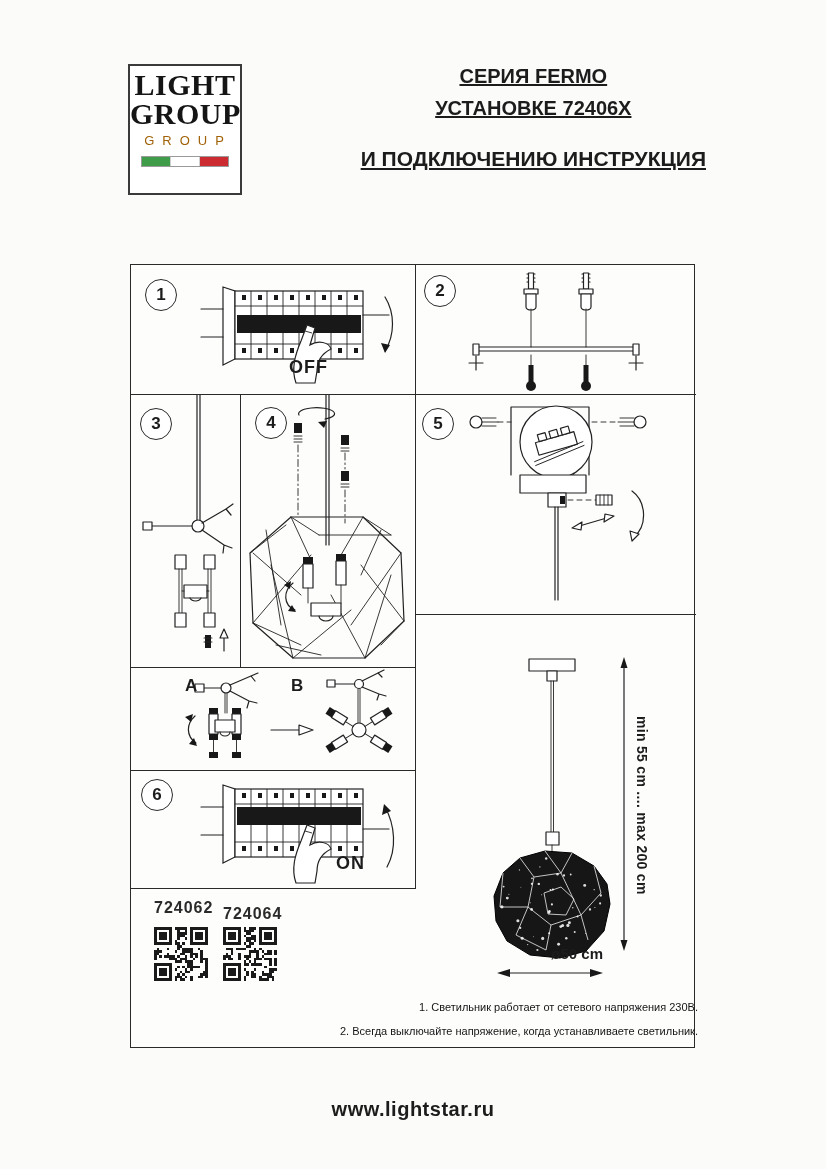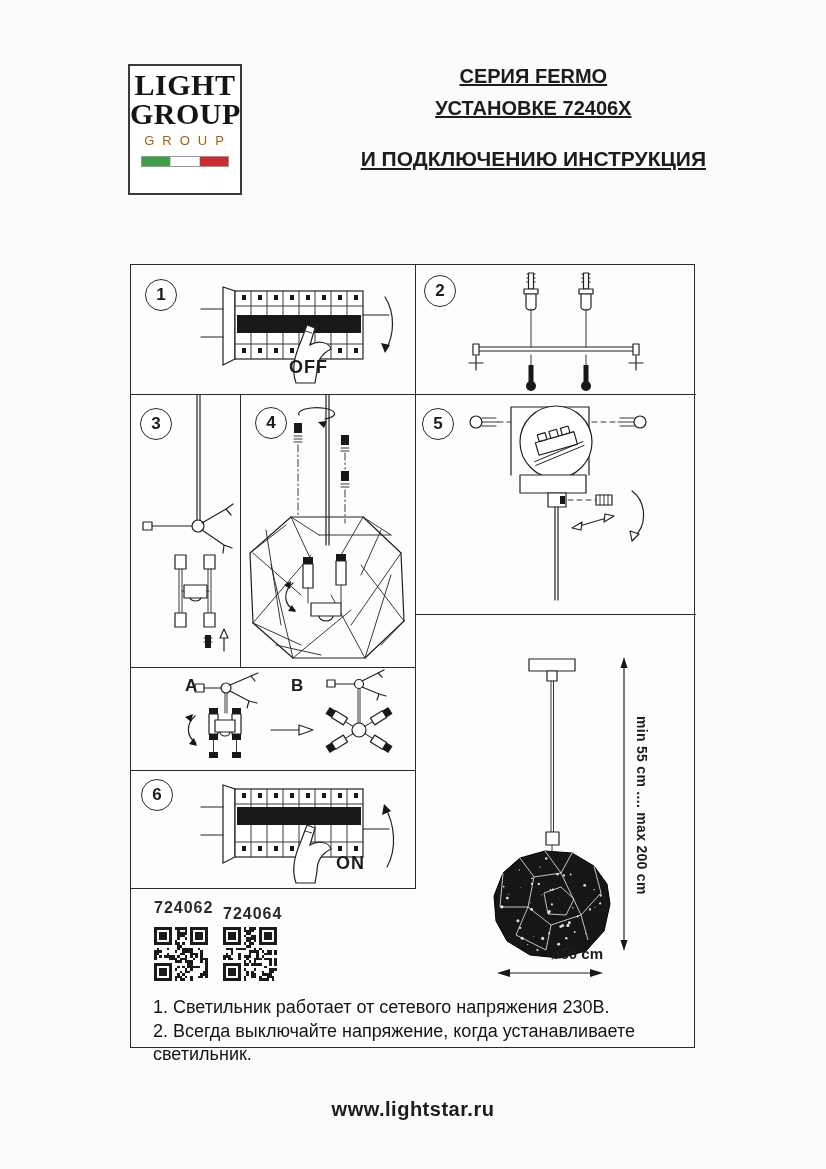--- a/index.html
+++ b/index.html
@@ -28,21 +28,21 @@
          background:#fff;text-align:center;font-size:17px;font-weight:bold;line-height:30px;}
   .biglabel{position:absolute;font-size:18px;font-weight:600;letter-spacing:1px;}
   .ablabel{position:absolute;font-size:17px;font-weight:bold;}
   svg{display:block;}
   .ink{stroke:#222;fill:none;stroke-width:1.2;stroke-linecap:round;stroke-linejoin:round;}
   .ink-thin{stroke:#222;fill:none;stroke-width:0.9;}
   .fillw{fill:#fff;stroke:#222;stroke-width:1.2;}
   .filld{fill:#181818;stroke:none;}
   
   .partnum{position:absolute;font-size:16px;font-weight:bold;letter-spacing:1px;color:#2a2a2a;}
-  .notes{left:22px;top:731px;width:545px;font-size:18px;line-height:23.5px;color:#151515;}
+  .notes{left:22px;top:731px;width:545px;font-size:11px;line-height:23.5px;color:#151515;text-align:right;}
   .dimv{left:650px;top:716px;transform:rotate(90deg);transform-origin:0 0;font-size:14px;font-weight:bold;white-space:nowrap;letter-spacing:0.3px;}
   .dimh{font-size:15px;font-weight:bold;text-align:right;}
   .footer{left:0;right:0;top:1098px;text-align:center;font-size:20px;font-weight:bold;letter-spacing:0.5px;}
 </style>
 </head>
 <body>
 
 <div class="page">
 
   <div class="abs logo">

